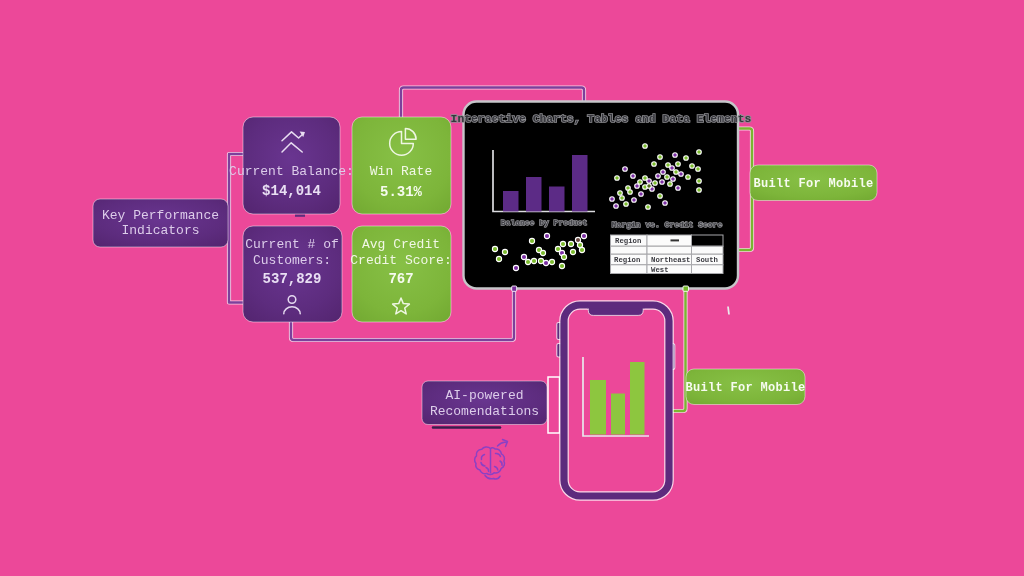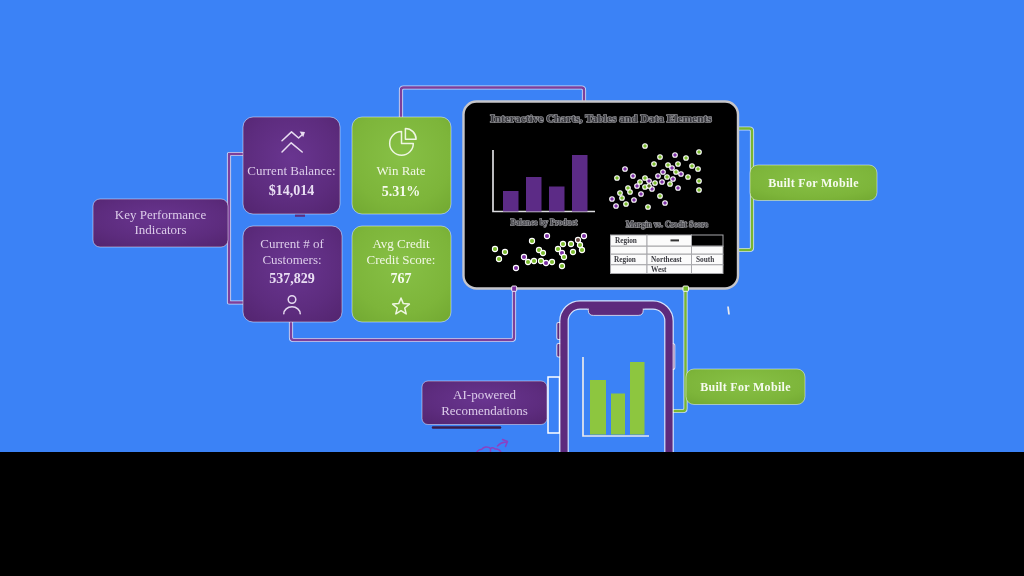--- a/index.html
+++ b/index.html
@@ -1,17 +1,17 @@
 <!DOCTYPE html>
 <html><head>
 <meta charset="utf-8">
 <style>
   html,body{margin:0;padding:0;background:#000;}
-  .stage{position:relative;width:1024px;height:452px;background:#3b82f6;overflow:hidden;filter:blur(0.55px);
-    font-family:Liberation Serif, serif;}
+  .stage{position:relative;width:1024px;height:576px;background:#ec4899;overflow:hidden;filter:blur(0.55px);
+    font-family:Liberation Mono, monospace;}
 </style>
 </head>
 <body>
 <div class="stage">
 <svg width="1024" height="576" viewBox="0 0 1024 576" xmlns="http://www.w3.org/2000/svg">
 <defs>
   <radialGradient id="pg" cx="50%" cy="42%" r="85%">
     <stop offset="0%" stop-color="#693590"></stop>
     <stop offset="55%" stop-color="#5d2c7e"></stop>
     <stop offset="100%" stop-color="#50226a"></stop>

